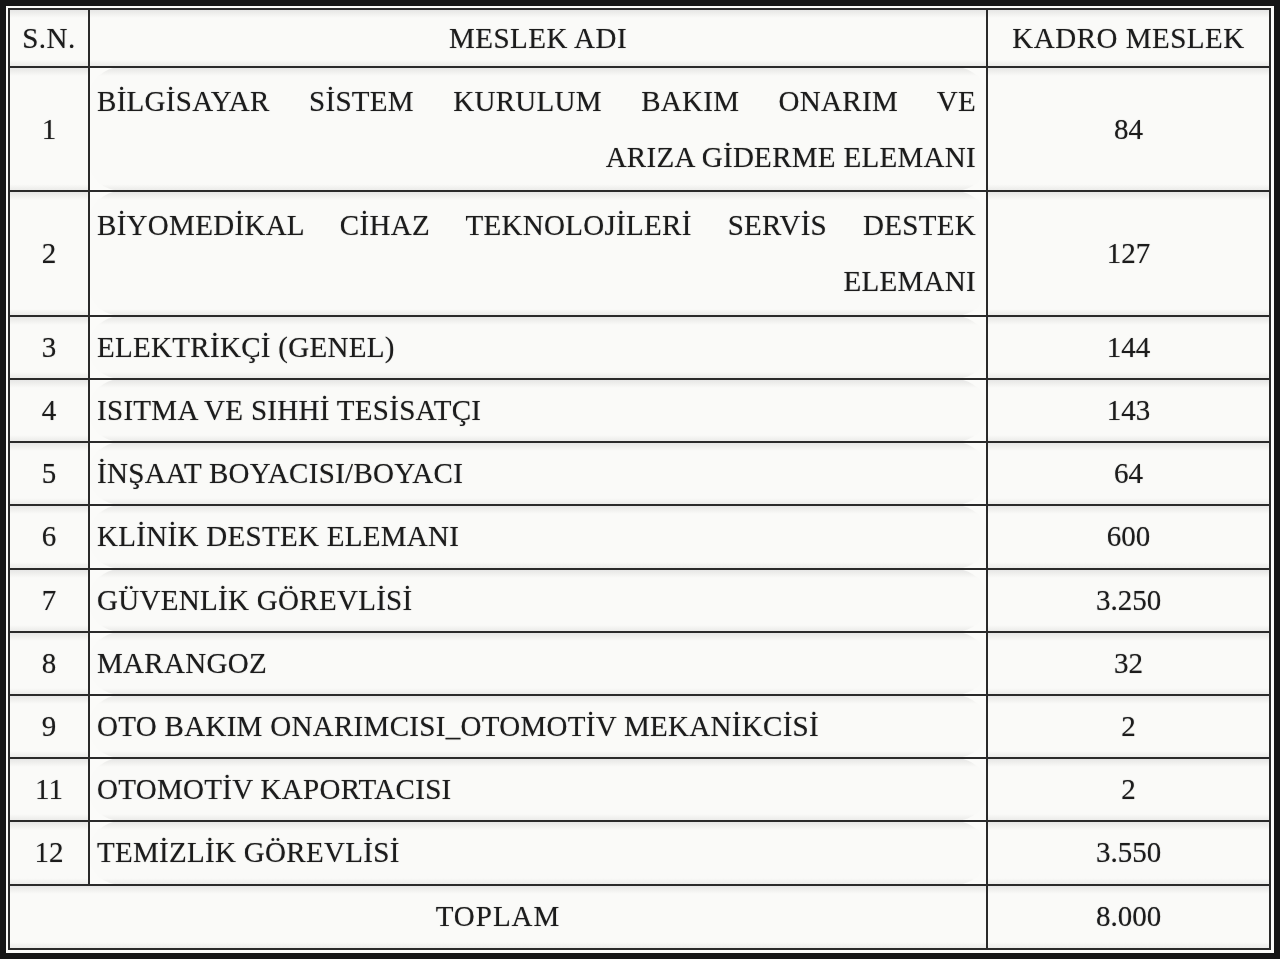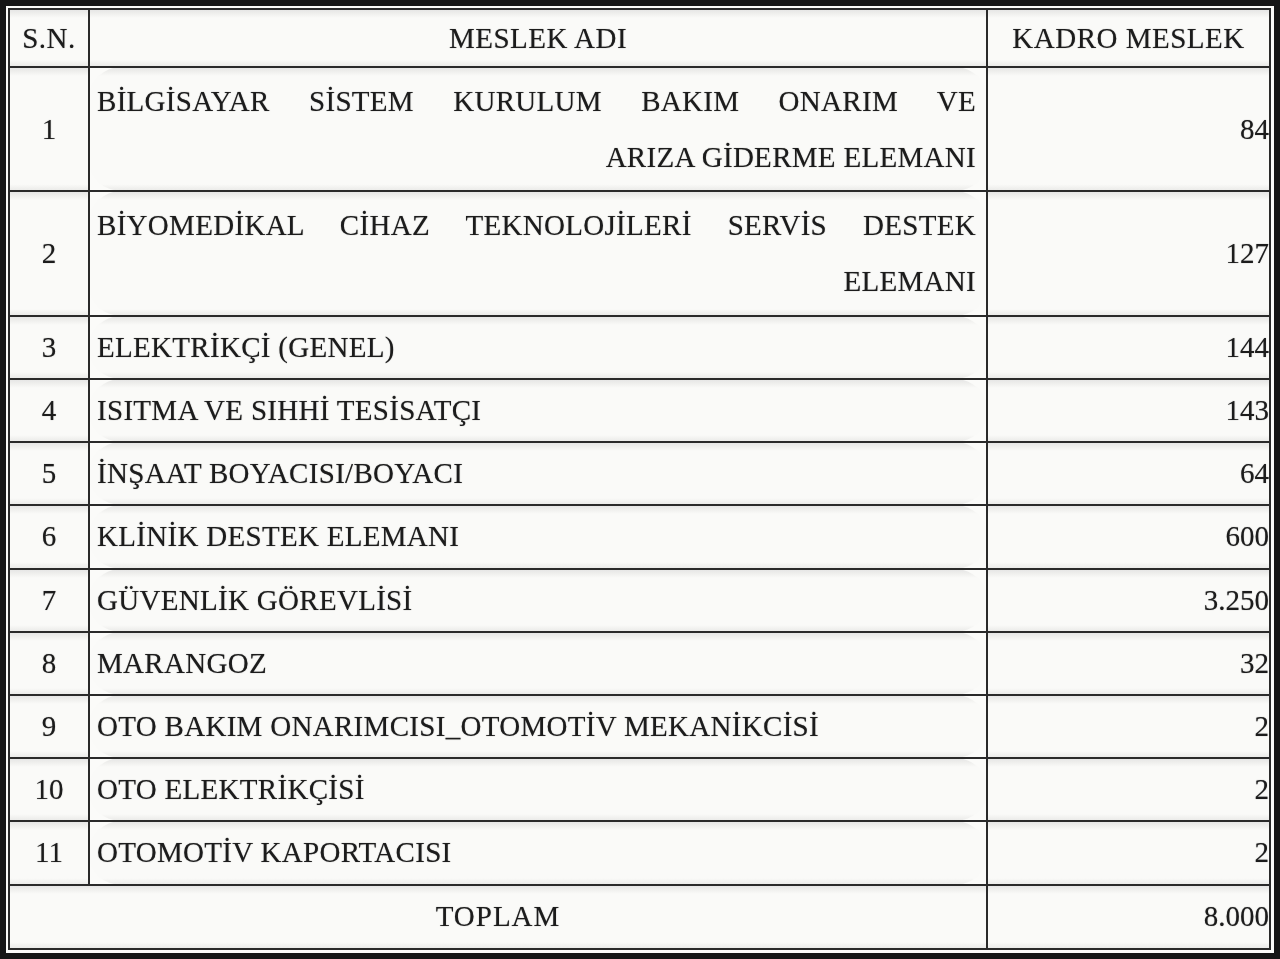--- a/index.html
+++ b/index.html
@@ -34,21 +34,21 @@
     font-weight: normal;
     text-shadow: 0 0 1px rgba(25,25,25,0.55);
     padding: 0;
     vertical-align: middle;
   }
   tr.header-row th { height: 56px; text-align: center; letter-spacing: 0.5px; }
   tr.row-single td { height: 57px; }
   tr.row-tall   td { height: 114px; }
   tr.total-row  td { height: 58px; }
   td.sn    { text-align: center; }
-  td.kadro { text-align: right; }
+  td.kadro { text-align: center; }
   td.meslek { text-align: left; padding-left: 7px; padding-right: 10px; letter-spacing: 0.3px; border-radius: 32px; }
   td.meslek .jline {
     display: block;
     text-align: justify;
     text-align-last: justify;
     line-height: 56px;
   }
   td.meslek .line2 {
     display: block;
     text-align: right;
@@ -119,28 +119,28 @@
         <td class="sn">8</td>
         <td class="meslek">MARANGOZ</td>
         <td class="kadro">32</td>
       </tr>
       <tr class="row-single">
         <td class="sn">9</td>
         <td class="meslek">OTO BAKIM ONARIMCISI_OTOMOTİV MEKANİKCİSİ</td>
         <td class="kadro">2</td>
       </tr>
       <tr class="row-single">
-        <td class="sn">10</td>
-        <td class="meslek">OTO ELEKTRİKÇİSİ</td>
+        <td class="sn">11</td>
+        <td class="meslek">OTOMOTİV KAPORTACISI</td>
         <td class="kadro">2</td>
       </tr>
       <tr class="row-single">
-        <td class="sn">11</td>
-        <td class="meslek">OTOMOTİV KAPORTACISI</td>
-        <td class="kadro">2</td>
+        <td class="sn">12</td>
+        <td class="meslek">TEMİZLİK GÖREVLİSİ</td>
+        <td class="kadro">3.550</td>
       </tr>
       <tr class="total-row">
         <td class="total-label" colspan="2">TOPLAM</td>
         <td class="kadro">8.000</td>
       </tr>
     </tbody>
   </table>
 </div>
 
 </body></html>

